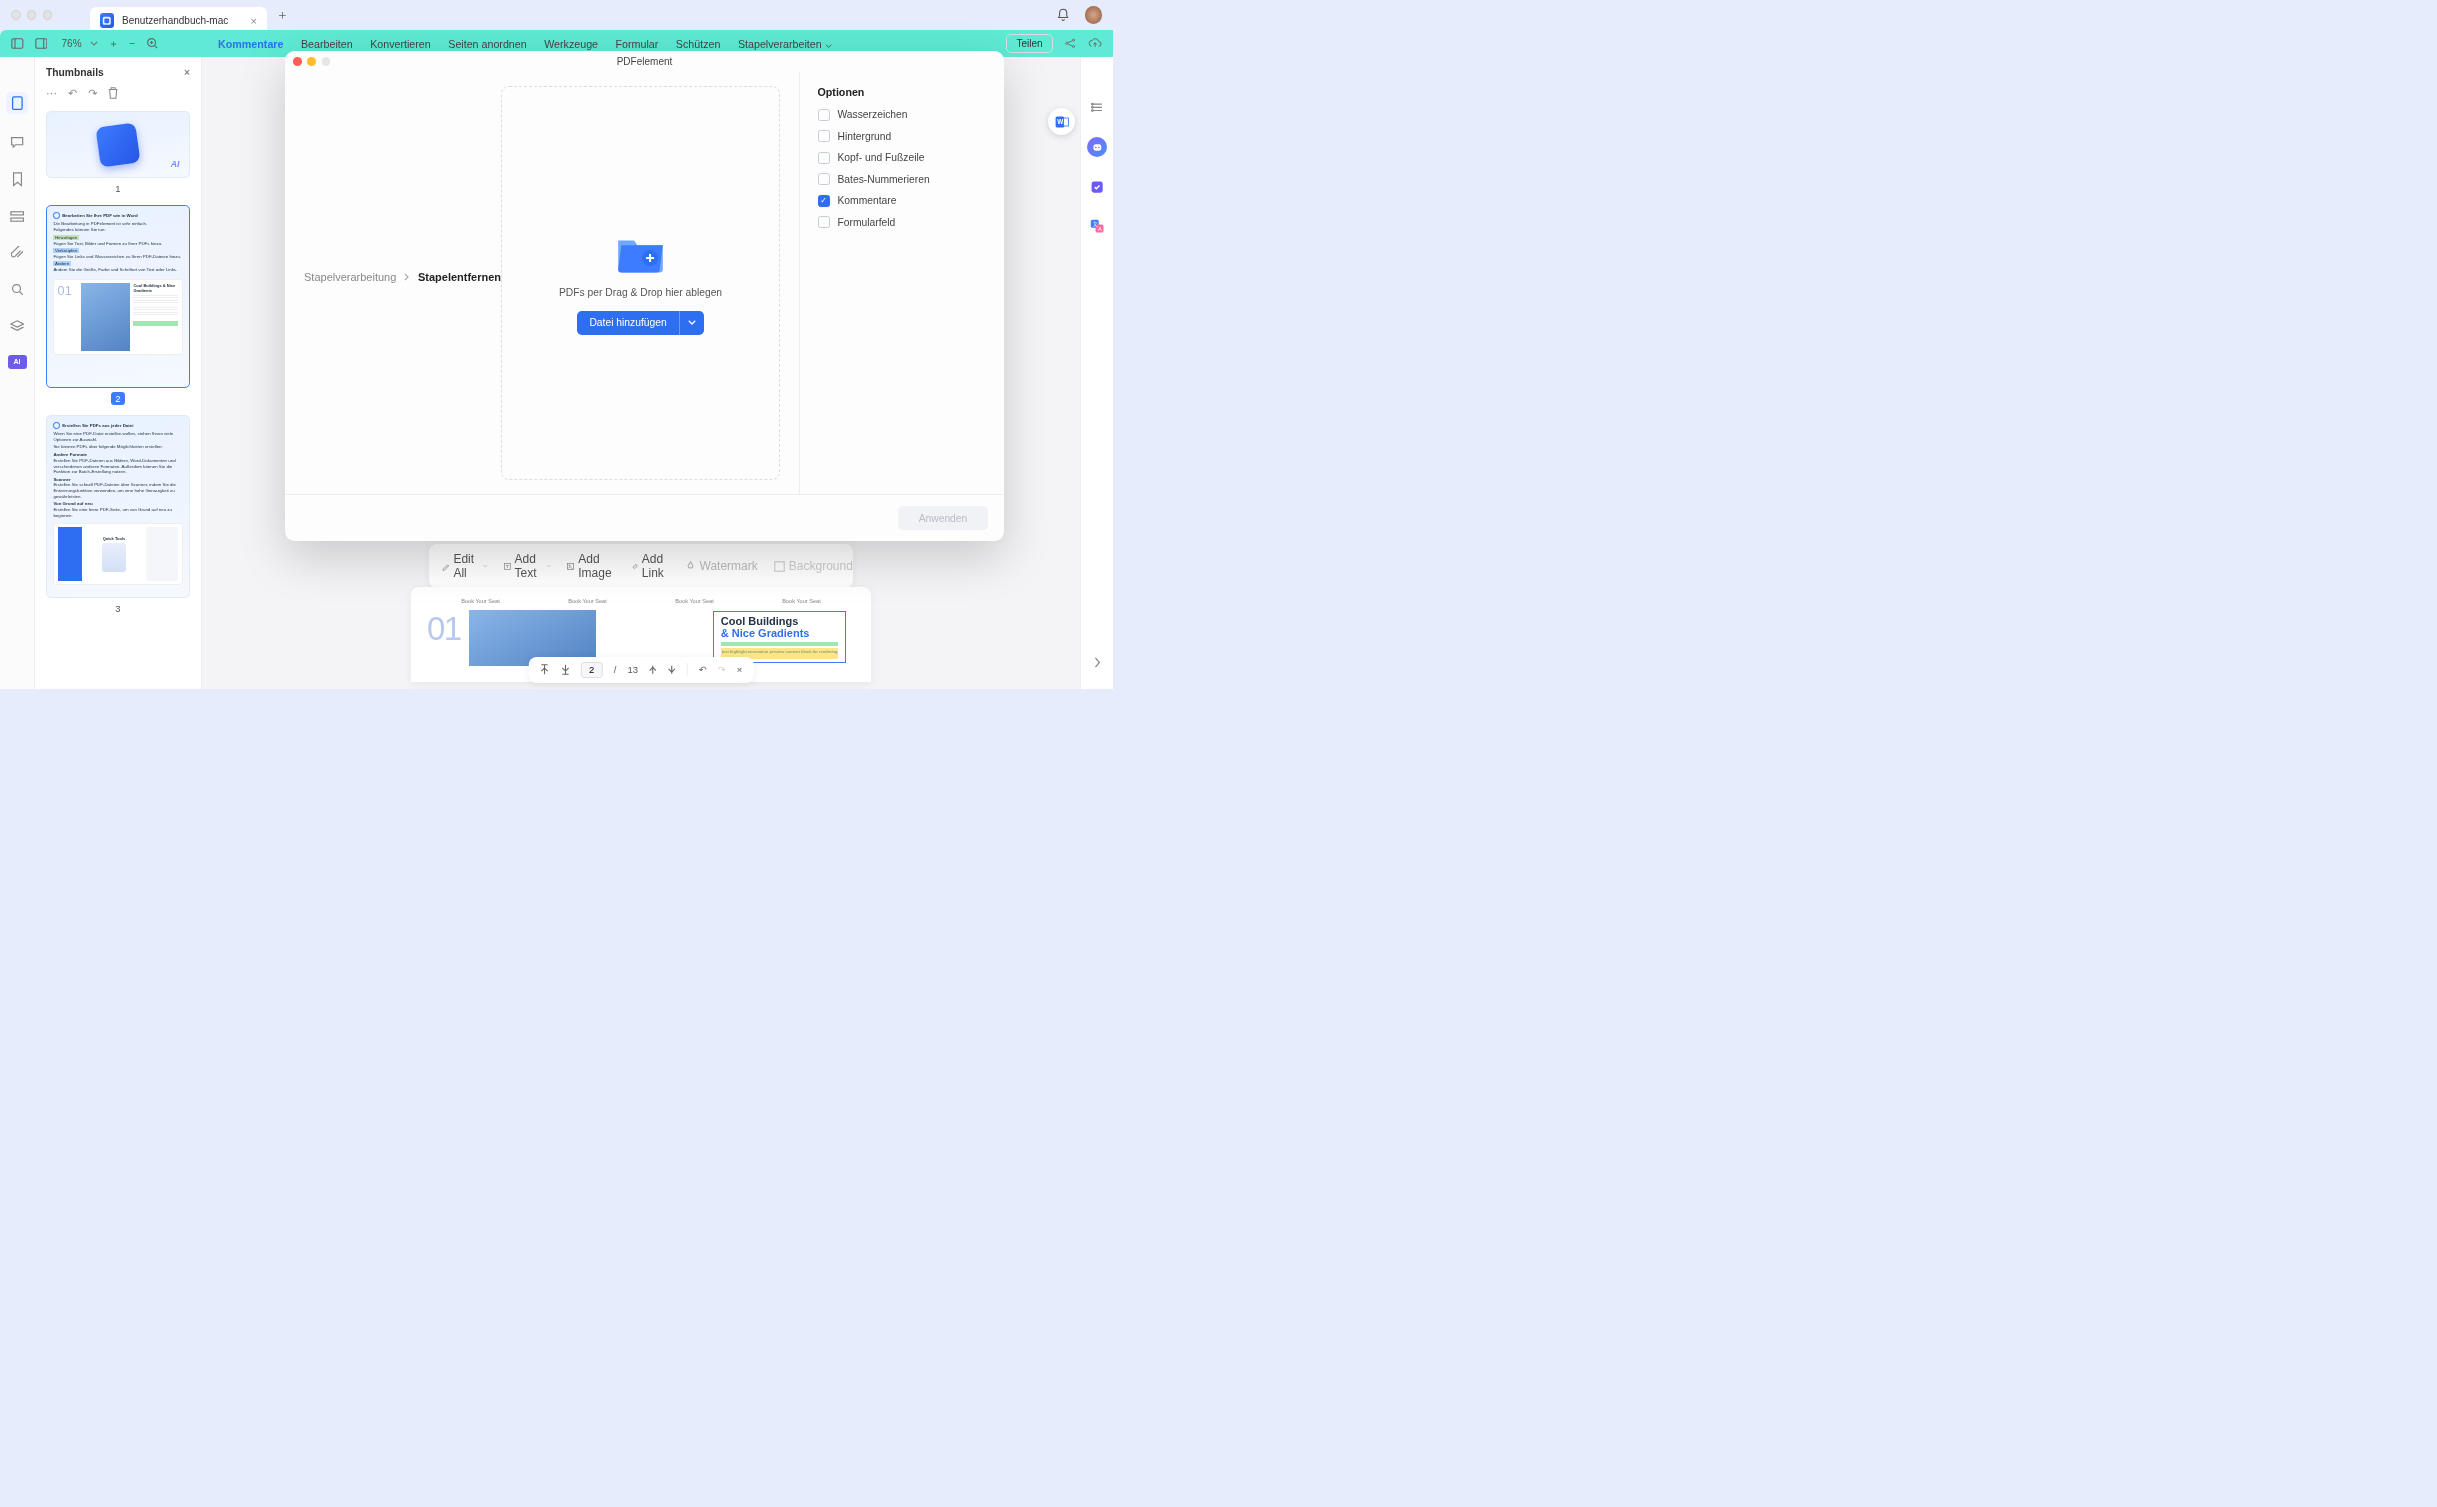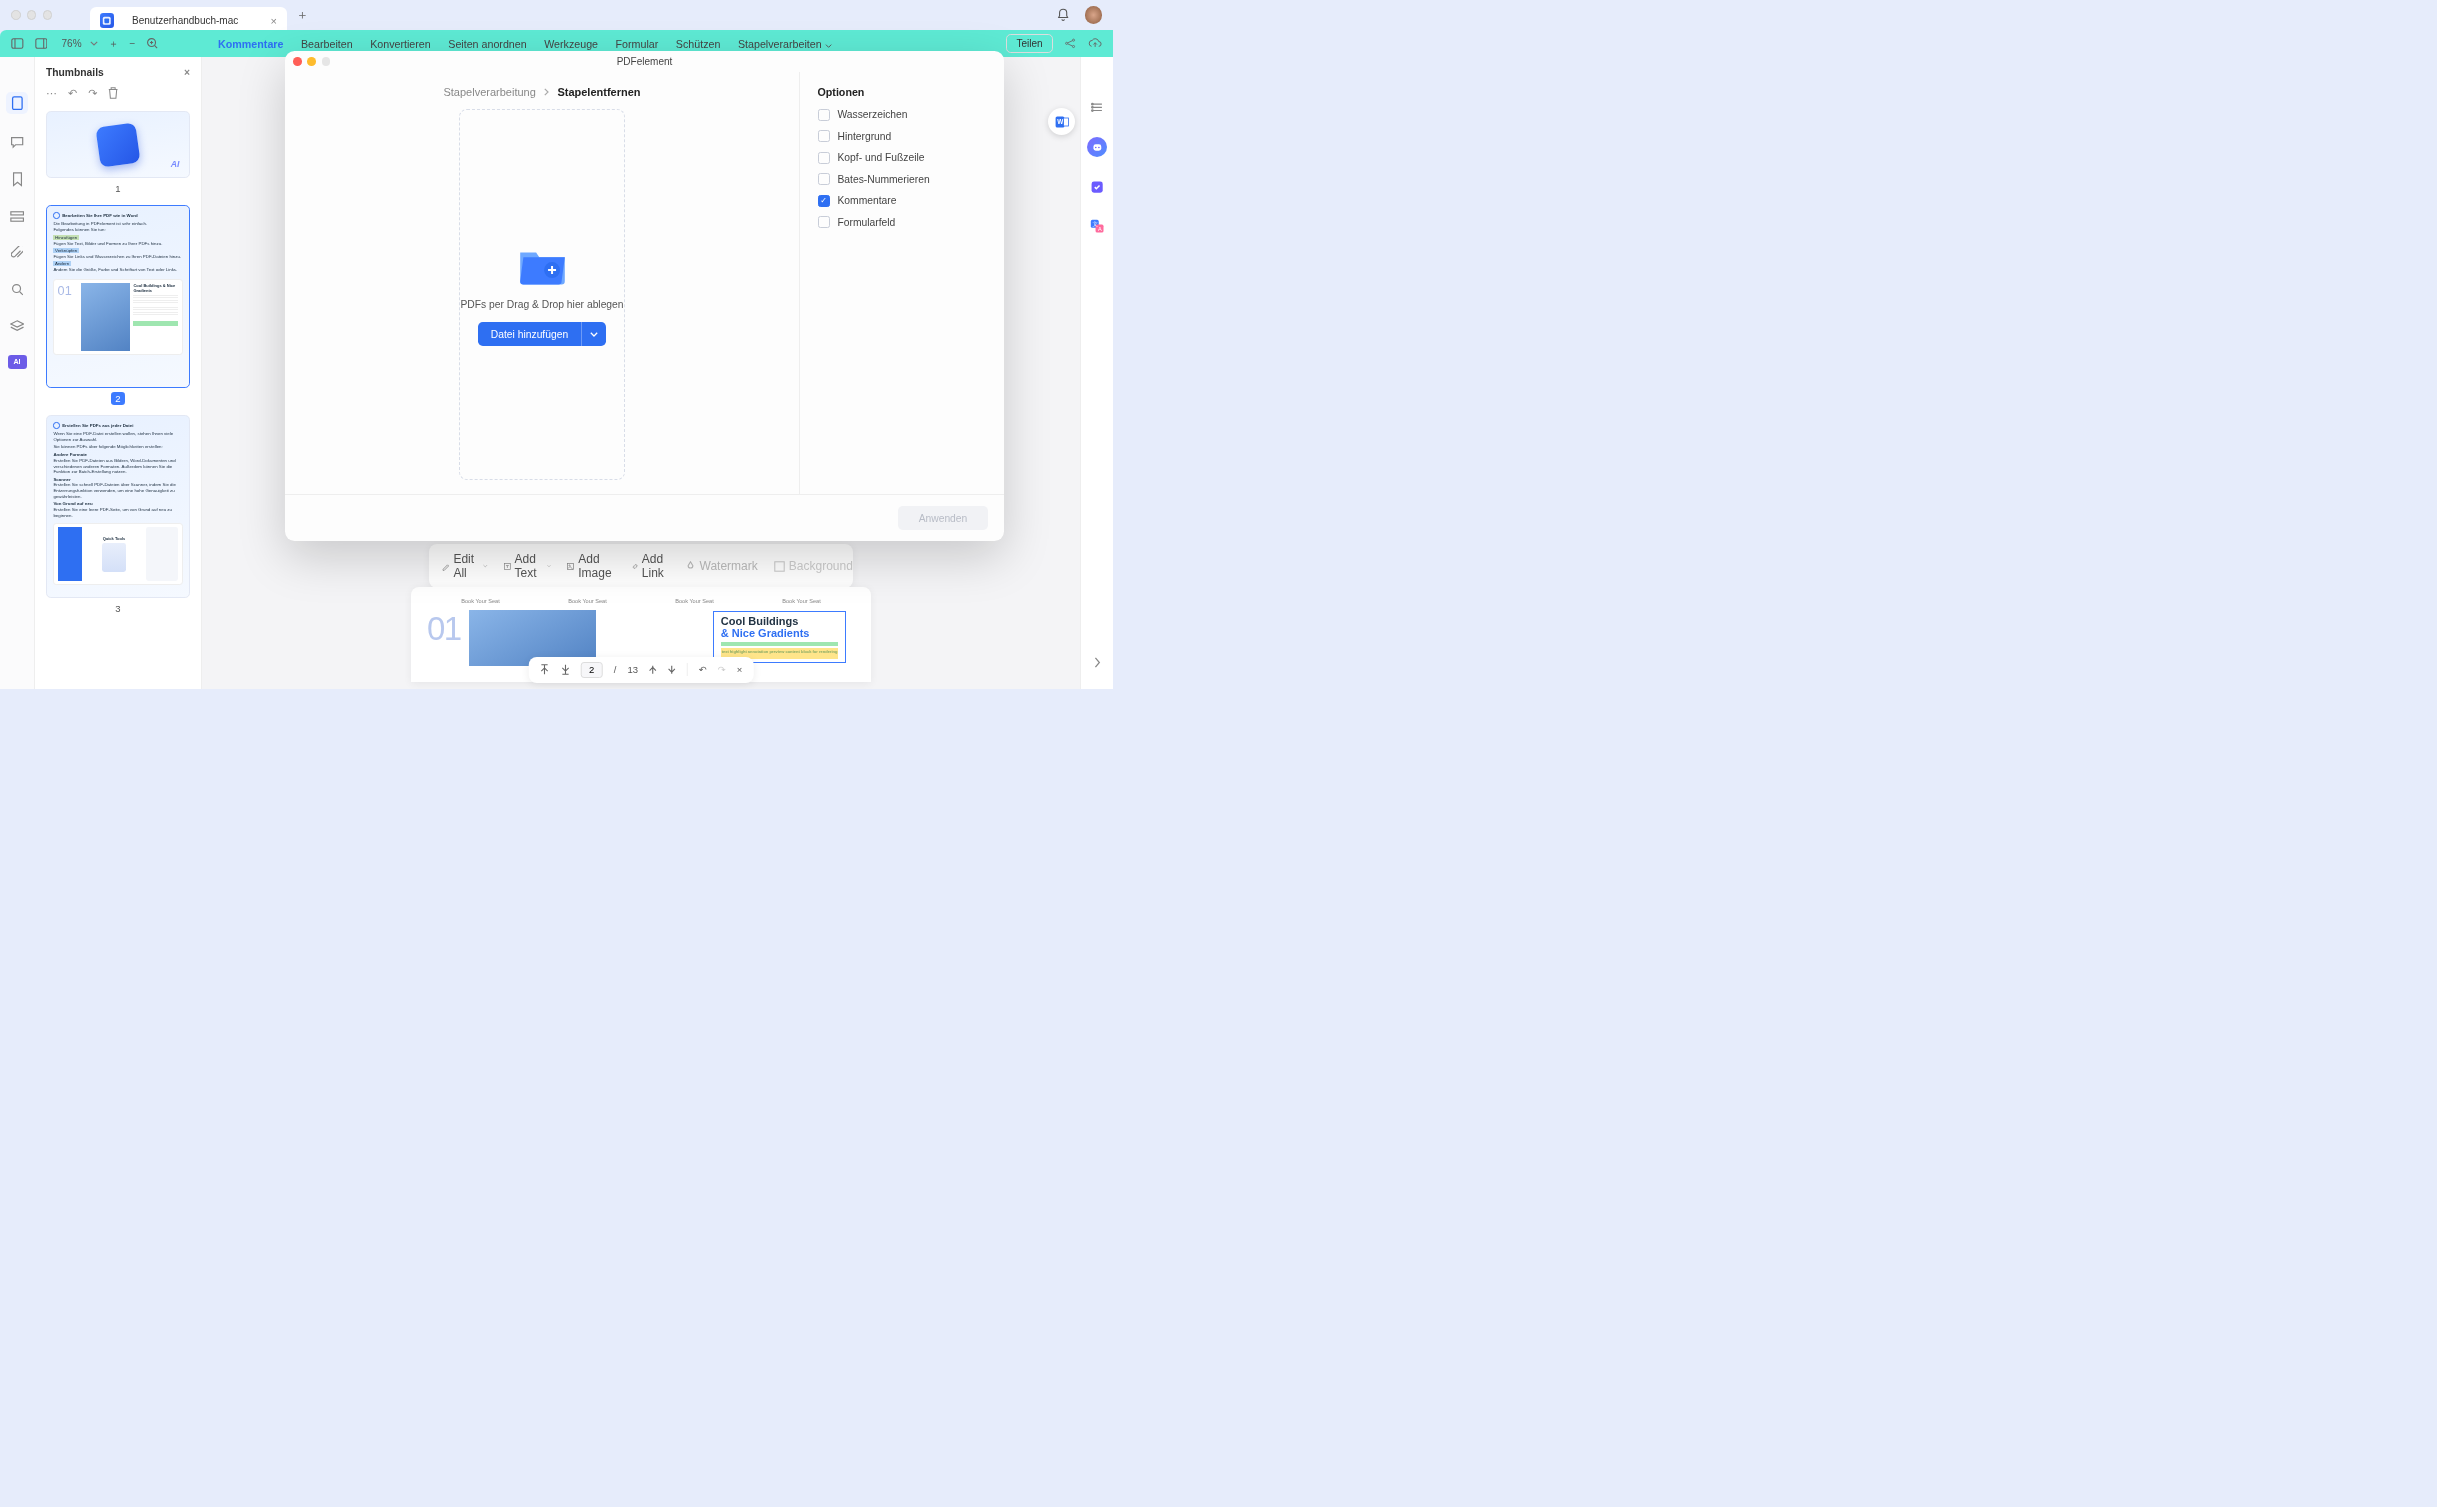--- a/index.html
+++ b/index.html
@@ -2,21 +2,21 @@
 <html style="font-size:12.7px"><head>
 <meta charset="utf-8">
 <style>
 * { box-sizing: border-box; margin: 0; padding: 0; font-family: -apple-system, BlinkMacSystemFont, "Segoe UI", Helvetica, Arial, sans-serif; }
 body { background: #e6ecfb; width: 1113px; height: 689px; overflow: hidden; position: relative; }
 
 
 .titlebar { height: 30px; background: #e6ecfb; display: flex; align-items: center; padding: 0 11px; }
 .traffic-lights { display: flex; gap: 6.4px; margin-right: 38px; }
 .tl { width: 9.5px; height: 9.5px; border-radius: 50%; background: #e3e3e3; border: 0.8px solid #d0d0d0; }
-.tab { background: #fff; border-radius: 6.4px 6.4px 0 0; display: flex; align-items: center; padding: 4.8px 9.5px; gap: 18px; font-size: 10px; color: #333; margin-top: 11px; height: 27px; }
+.tab { background: #fff; border-radius: 6.4px 6.4px 0 0; display: flex; align-items: center; padding: 4.8px 9.5px; gap: 8px; font-size: 10px; color: #333; margin-top: 11px; height: 27px; }
 .tab .appicon { width: 14.3px; height: 14.3px; border-radius: 3.2px; background: linear-gradient(135deg, #3d7bff, #2556e6); display: flex; align-items: center; justify-content: center; color: #fff; font-size: 8.7px; font-weight: bold; }
 .tab .close { color: #888; font-size: 11px; cursor: pointer; margin-left: 14.3px; }
 .newtab { color: #666; margin-left: 9.5px; font-size: 12.7px; cursor: pointer; }
 .titlebar-right { margin-left: auto; display: flex; gap: 14.3px; align-items: center; }
 .bell-icon, .avatar { width: 17.5px; height: 17.5px; }
 .avatar { border-radius: 50%; background: radial-gradient(#d9a58a,#8a5a3d); }
 
 
 .toolbar { height: 27px; background: #5eead4; display: flex; align-items: center; padding: 0 11px; gap: 11px; border-top-left-radius: 6.4px; font-size: 10px; color: #555; }
 .toolbar .tbtn { display: flex; align-items: center; gap: 3.2px; cursor: pointer; }
@@ -74,21 +74,21 @@
 
 .wordbadge { position: absolute; right: 38px; top: 108px; width: 27px; height: 27px; border-radius: 50%; background: #fff; box-shadow: 0 1.6px 6.4px rgba(0,0,0,.15); display: flex; align-items: center; justify-content: center; }
 
 
 .overlay { position: absolute; left: 285px; top: 51px; width: 719px; height: 490px; background: #fdfdfd; border-radius: 9.5px; box-shadow: 0 16px 48px rgba(0,0,0,.18); display: flex; flex-direction: column; overflow: hidden; }
 .modal-titlebar { height: 20.7px; display: flex; align-items: center; padding: 0 8px; position: relative; }
 .modal-titlebar .mtl { display: flex; gap: 5.6px; }
 .modal-titlebar .mtl div { width: 8.7px; height: 8.7px; border-radius: 50%; }
 .modal-titlebar .mtitle { position: absolute; left: 0; right: 0; text-align: center; font-size: 10px; color: #444; font-weight: 500; }
 .modal-body { flex: 1; display: flex; }
-.modal-main { flex: 1; padding: 14.3px 19px; display: flex; flex-direction: column; border-right: 0.8px solid #eee; align-items: center; }
+.modal-main { flex: 1; padding: 14.3px 19px; display: flex; flex-direction: row; border-right: 0.8px solid #eee; }
 .crumb { font-size: 11px; color: #888; display: flex; gap: 8px; align-items: center; margin-bottom: 11px; }
 .crumb .cur { color: #222; font-weight: 600; }
 .dropzone { flex: 1; border: 0.8px dashed #d8dde8; border-radius: 8px; display: flex; flex-direction: column; align-items: center; justify-content: center; gap: 12.7px; }
 .dropzone .dzicon { width: 51px; height: 43px; position: relative; }
 .dropzone .dztext { font-size: 10.3px; color: #555; }
 .dropzone .dzbtn { display: flex; }
 .dzbtn button { background: #2e6ff2; color: #fff; border: none; padding: 6.4px 12.7px; font-size: 10.3px; cursor: pointer; }
 .dzbtn button:first-child { border-radius: 4.8px 0 0 4.8px; }
 .dzbtn button:last-child { border-radius: 0 4.8px 4.8px 0; border-left: 0.8px solid rgba(255,255,255,.3); padding: 6.4px 8px; }
 .modal-side { width: 204px; padding: 14.3px 17.5px; }

